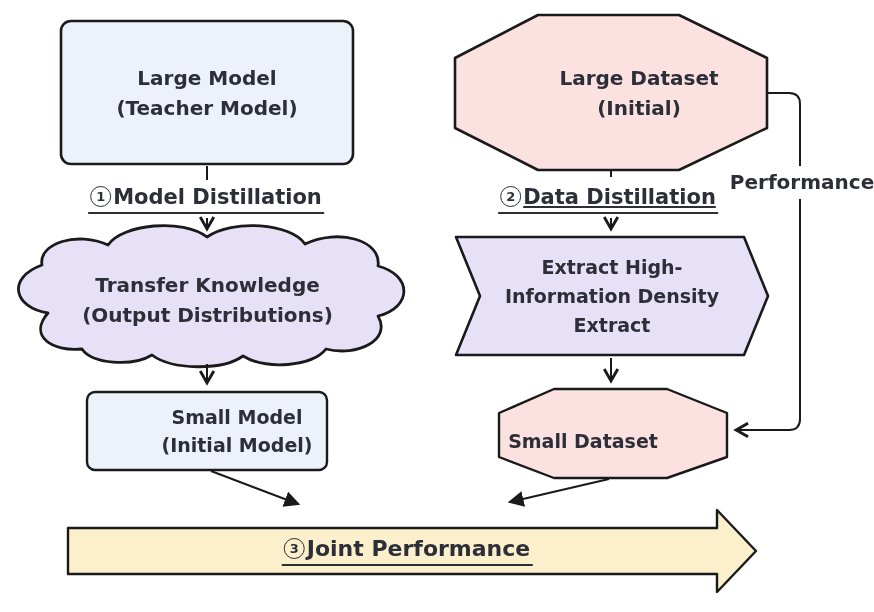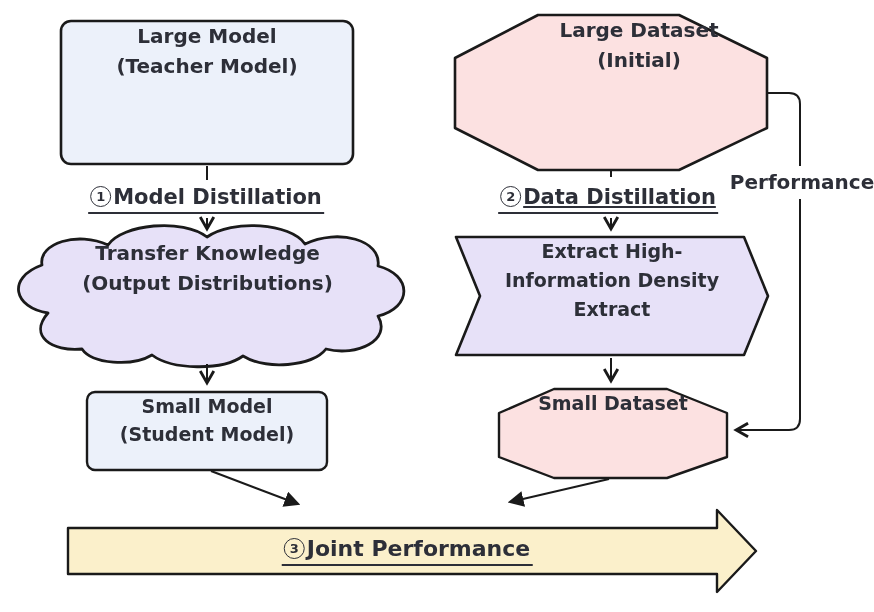--- a/index.html
+++ b/index.html
@@ -4,21 +4,21 @@
 <style>
   html,body{margin:0;padding:0;background:#ffffff;}
   .canvas{
     position:relative;width:874px;height:612px;background:#ffffff;
     font-family:"DejaVu Sans","Liberation Sans",sans-serif;
     color:var(--ink,#2d2f38);overflow:hidden;
   }
   .canvas svg{position:absolute;left:0;top:0;}
   .node-label{
     position:absolute;display:flex;flex-direction:column;align-items:center;
-    justify-content:flex-start;text-align:center;font-weight:bold;
+    justify-content:center;text-align:center;font-weight:bold;
     color:var(--ink,#2d2f38);pointer-events:none;
   }
   .lg{font-size:20px;line-height:30px;}
   .md{font-size:19px;line-height:29px;}
   .sm{font-size:19px;line-height:28px;}
   .step-label{
     position:absolute;transform:translateX(-50%);white-space:nowrap;
     font-weight:bold;font-size:21px;line-height:26px;color:var(--ink,#2d2f38);
     border-bottom:2px solid var(--ink,#2d2f38);padding:0 2px 2px 2px;
   }
@@ -116,26 +116,26 @@
     <span>Transfer Knowledge</span>
     <span>(Output Distributions)</span>
   </div>
 
   <div class="node-label md" style="left:480px;top:237px;width:264px;height:118px;">
     <span>Extract High-</span>
     <span>Information Density</span>
     <span>Extract</span>
   </div>
 
-  <div class="node-label sm" style="left:87px;top:392px;width:240px;height:78px;">
+  <div class="node-label sm" style="left:87px;top:392px;width:240px;height:78px;padding-left:30px;">
     <span>Small Model</span>
-    <span>(Student Model)</span>
+    <span>(Initial Model)</span>
   </div>
 
-  <div class="node-label sm" style="left:499px;top:389px;width:228px;height:104px;">
+  <div class="node-label sm" style="left:469px;top:389px;width:228px;height:104px;">
     <span>Small Dataset</span>
   </div>
 
   <div class="step-label joint" style="left:407px;top:536px;">
     <span class="circ">3</span><span>Joint Performance</span>
   </div>
 
 </div>
 
 </body></html>

